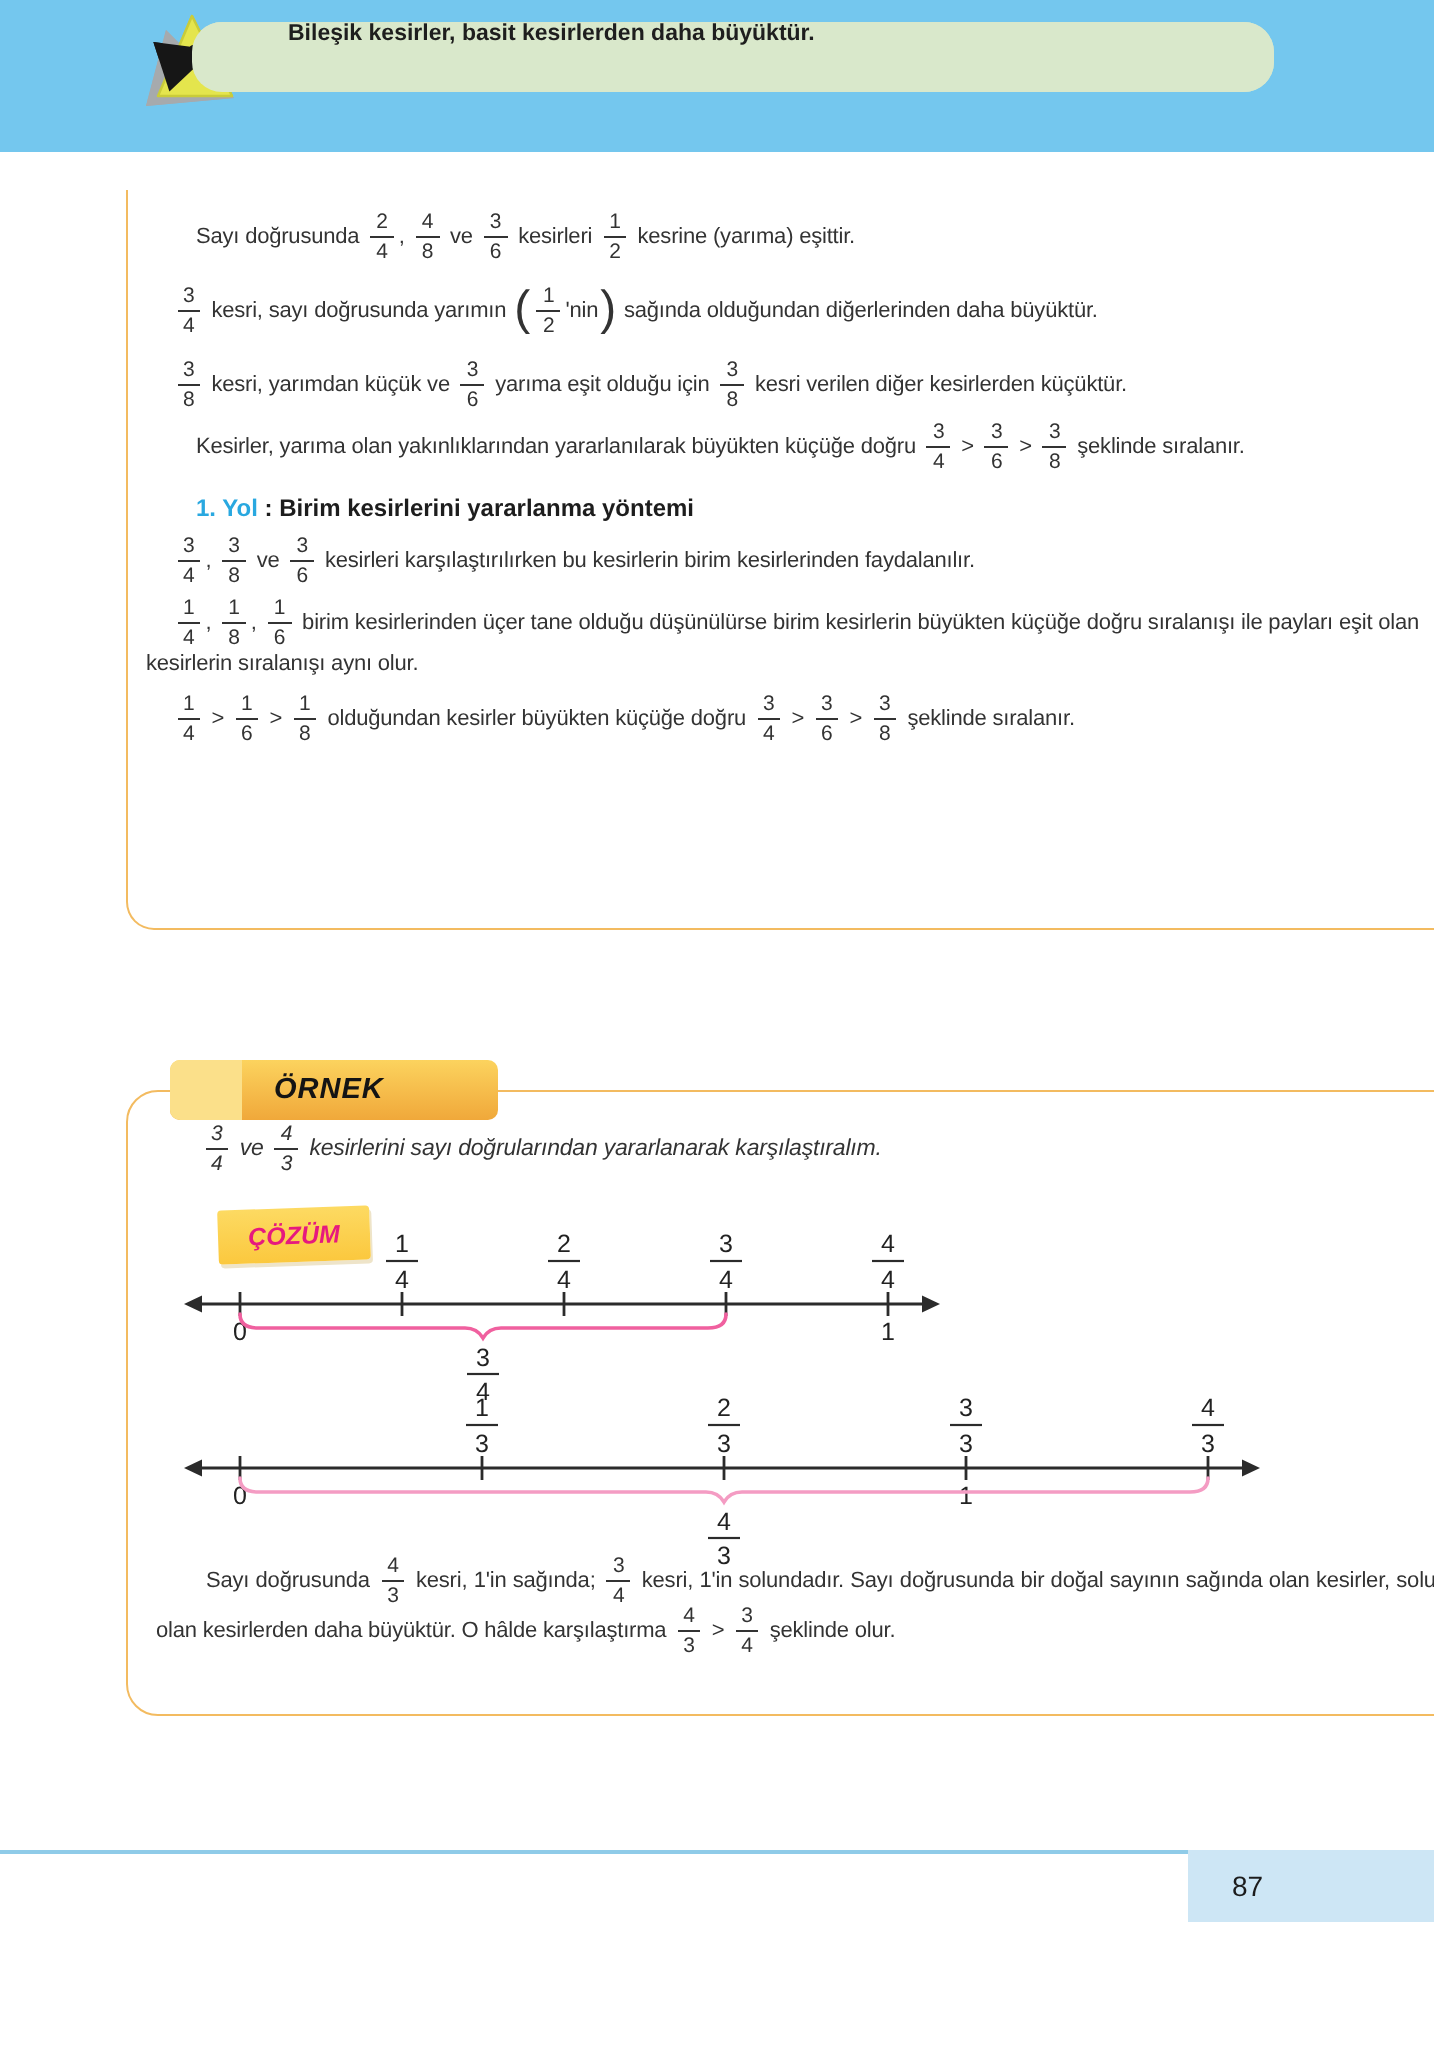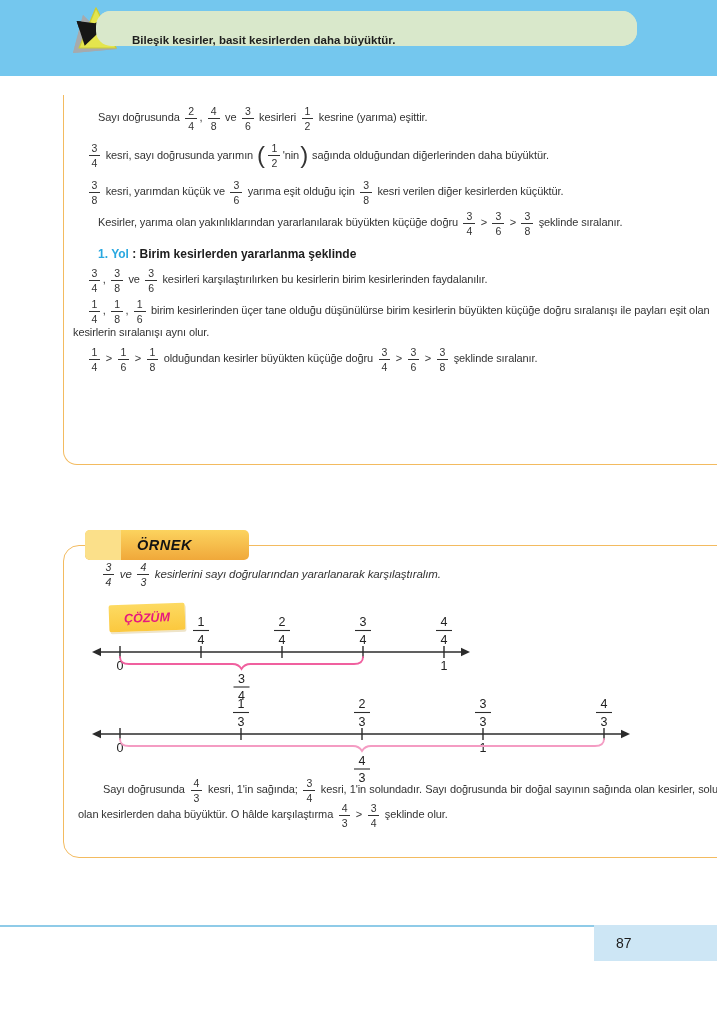--- a/index.html
+++ b/index.html
@@ -14,22 +14,22 @@
   .para.indent{text-indent:25px;}
   .heading{font-size:12px;font-weight:bold;margin:11px 0 7px;text-indent:25px;color:#1d1d1d;}
   .heading .lead{color:var(--method-blue,#29a8e0);}
   .frac{display:inline-flex;flex-direction:column;align-items:center;vertical-align:middle;
         margin:0 2.5px;line-height:1;text-indent:0;}
   .frac .num{font-size:10.5px;padding:0 3px 1.5px;border-bottom:1px solid #333;}
   .frac .den{font-size:10.5px;padding-top:1.5px;}
   .bigparen{font-size:24px;vertical-align:middle;position:relative;top:-1px;margin:0 1px;font-weight:400;}
   .callout{position:absolute;left:70px;width:567px;height:58px;}
   .callout .pill{position:absolute;left:26px;top:11px;right:0;height:35px;
-        background:var(--callout-bg,#d9e8cb);border-radius:15px;display:flex;align-items:flex-end;
-        padding-left:36px;font-size:11.5px;font-weight:bold;color:#1e1e1e;box-sizing:border-box;}
+        background:var(--callout-bg,#d9e8cb);border-radius:15px;display:flex;align-items:flex-start;
+        padding-left:48px;font-size:11.5px;font-weight:bold;color:#1e1e1e;box-sizing:border-box;}
   .callout svg{position:absolute;left:0;top:-1px;}
   .ornek{position:absolute;left:85px;top:530px;width:164px;height:30px;z-index:2;box-sizing:border-box;
         background:linear-gradient(180deg,var(--ornek-from,#fcd35e),var(--ornek-to,#f0a83a));
         border-radius:5px;display:flex;align-items:center;padding-left:52px;
         font-size:14.5px;font-weight:bold;font-style:italic;letter-spacing:0.5px;color:#141414;}
   .ornek::before{content:"";position:absolute;left:0;top:0;width:36px;height:30px;
         background:#fbe08a;border-radius:5px 0 0 5px;}
   .cozum{position:absolute;left:45px;top:58px;width:76px;height:27px;border-radius:2px;
         background:linear-gradient(180deg,#fdda62,#fbc83e);display:flex;align-items:center;justify-content:center;
         font-size:12.5px;font-weight:bold;font-style:italic;color:var(--cozum-text,#e6197e);
@@ -85,21 +85,21 @@
     <p class="para indent">Kesirler, yarıma olan yakınlıklarından yararlanılarak büyükten küçüğe doğru <span class="frac">
           <span class="num">3</span>
           <span class="den">4</span>
         </span> &gt; <span class="frac">
           <span class="num">3</span>
           <span class="den">6</span>
         </span> &gt; <span class="frac">
           <span class="num">3</span>
           <span class="den">8</span>
         </span> şeklinde sıralanır.</p>
-    <p class="heading"><span class="lead">1. Yol</span><span> : Birim kesirlerden yararlanma şeklinde</span></p>
+    <p class="heading"><span class="lead">1. Yol</span><span> : Birim kesirlerini yararlanma yöntemi</span></p>
     <p class="para"><span class="frac">
           <span class="num">3</span>
           <span class="den">4</span>
         </span>, <span class="frac">
           <span class="num">3</span>
           <span class="den">8</span>
         </span> ve <span class="frac">
           <span class="num">3</span>
           <span class="den">6</span>
         </span> kesirleri karşılaştırılırken bu kesirlerin birim kesirlerinden faydalanılır.</p>

